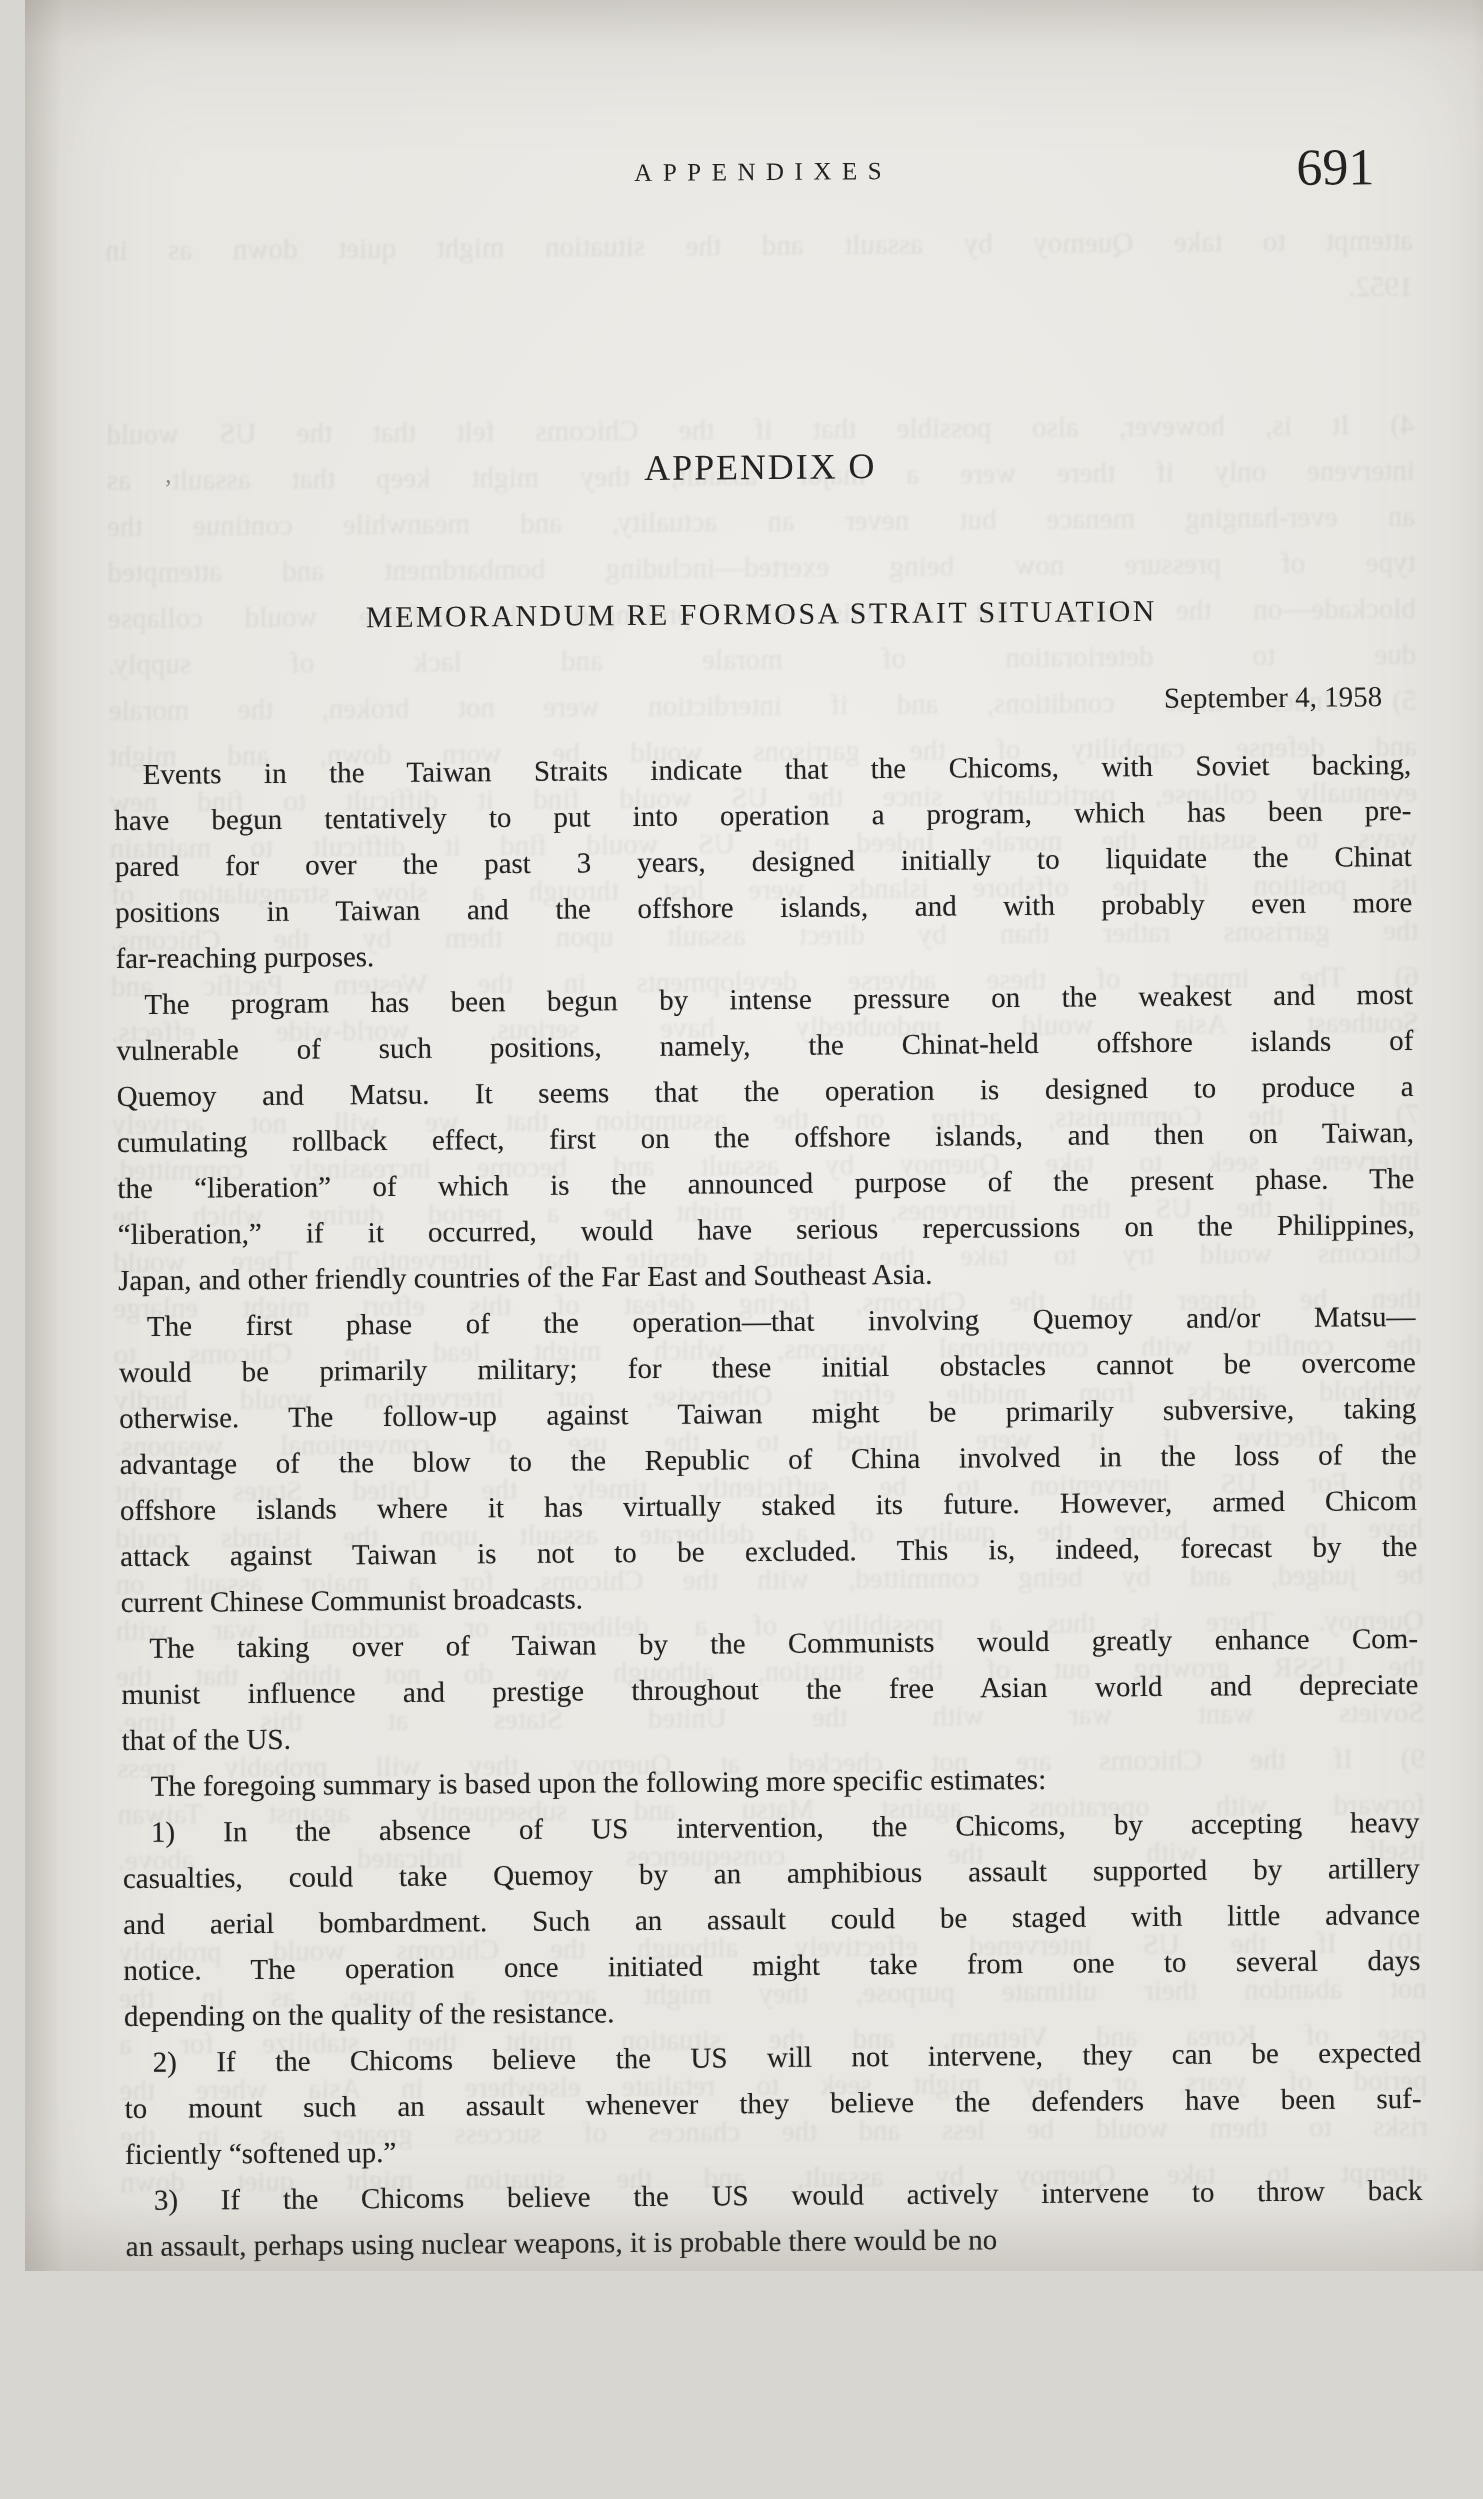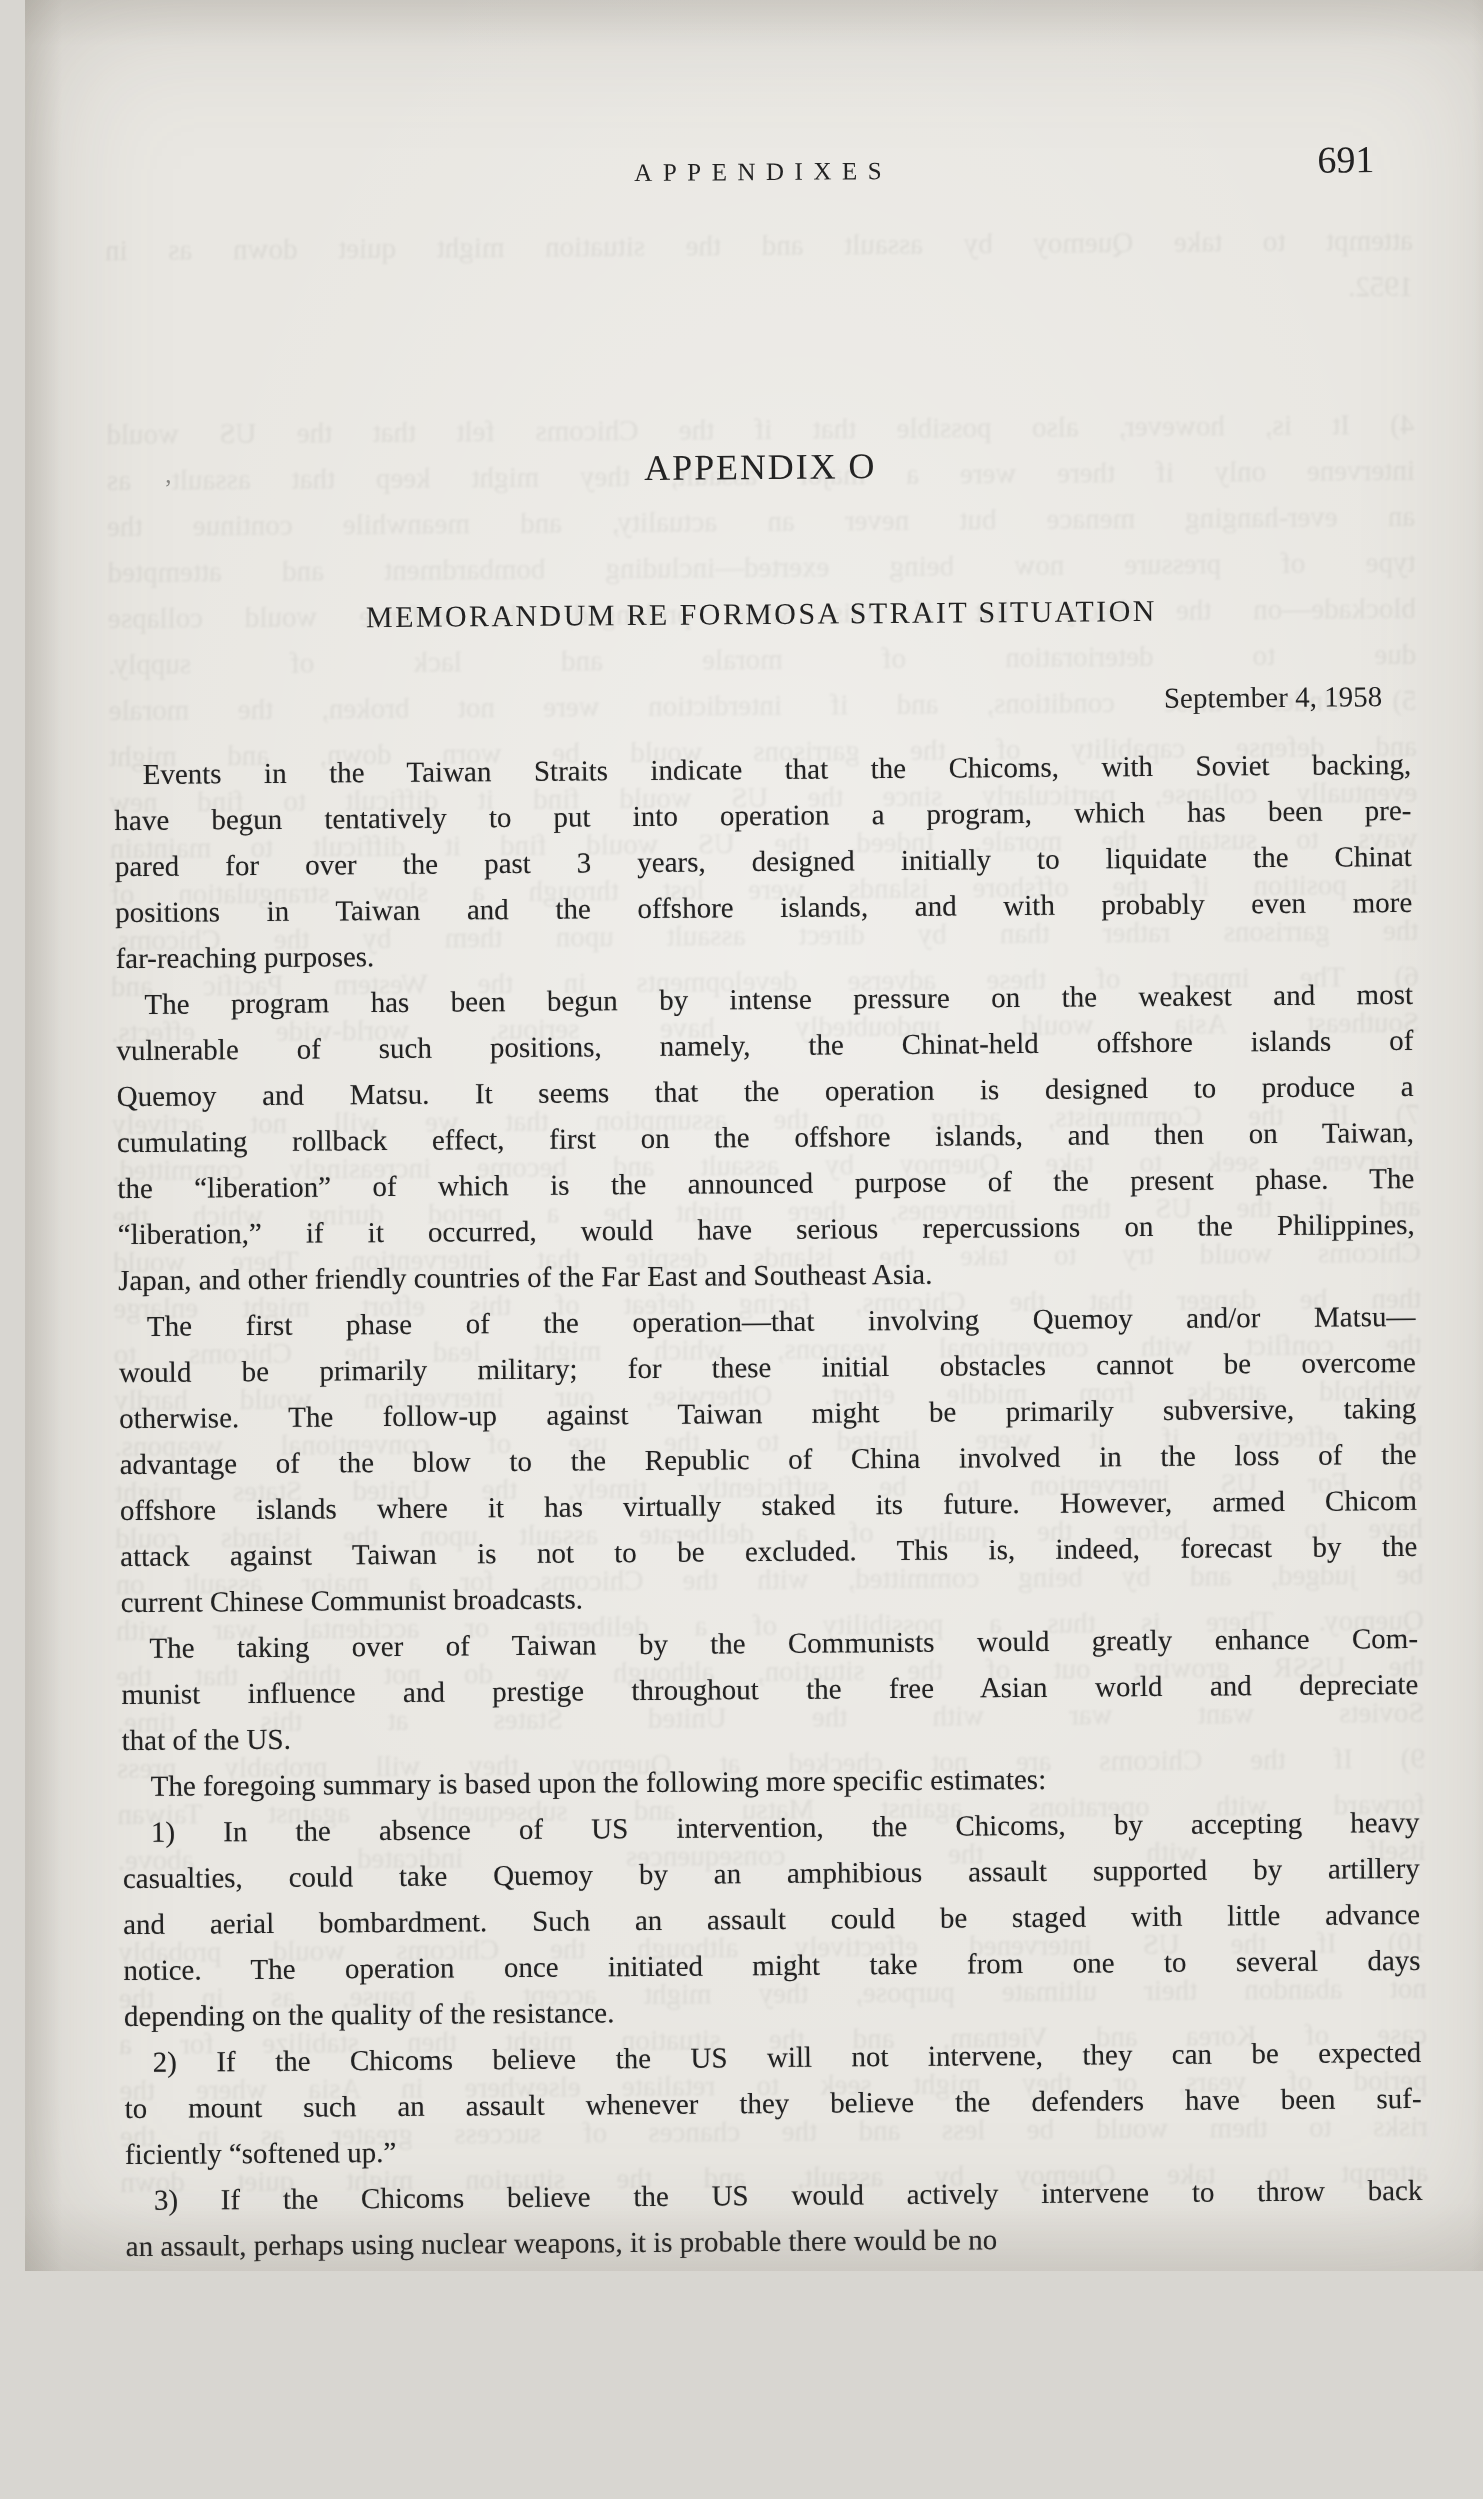--- a/index.html
+++ b/index.html
@@ -53,21 +53,21 @@
   .gline.blank { text-align-last: left; }
   
   .content { position: absolute; left: 92px; top: 0; width: 1297px; }
   .running-head {
     position: absolute; top: 158px; left: 0; width: 100%;
     text-align: center; font-size: 25px; letter-spacing: 0.42em;
     text-indent: 0.42em; 
   }
   .page-number {
     position: absolute; top: 142px; right: 32px;
-    font-size: 38px;
+    font-size: 52px;
   }
   .appendix-title {
     position: absolute; top: 446px; left: 0; width: 100%;
     text-align: center; font-size: 36px; letter-spacing: 1.9px;
     font-weight: normal; margin: 0;
   }
   .memo-title {
     position: absolute; top: 597px; left: 0; width: 100%;
     text-align: center; font-size: 30px; letter-spacing: 2.4px;
     font-weight: normal; margin: 0;

